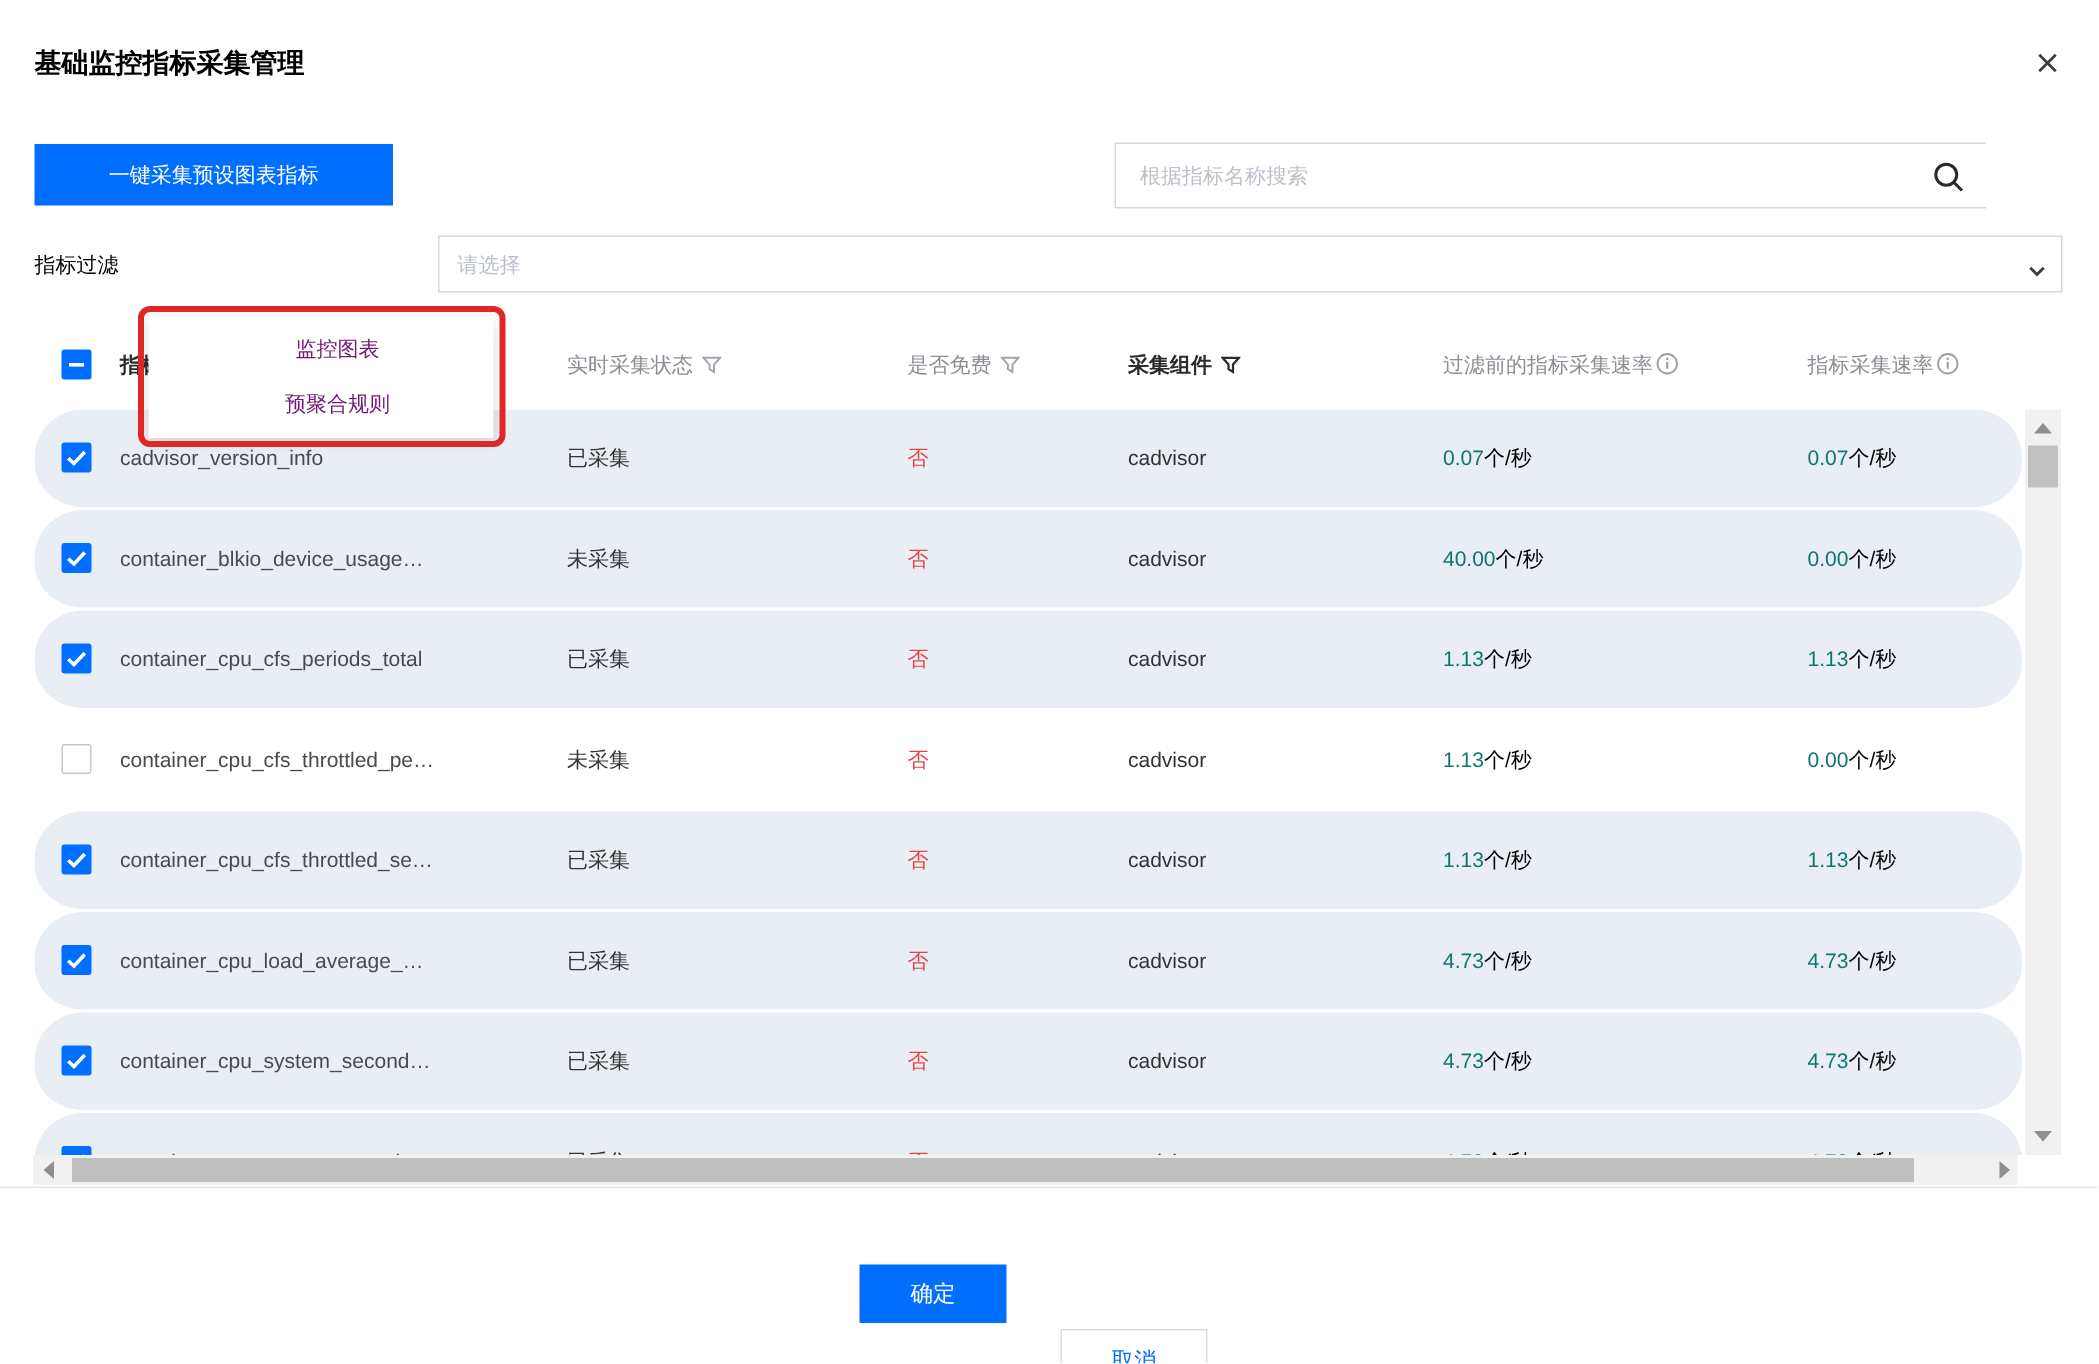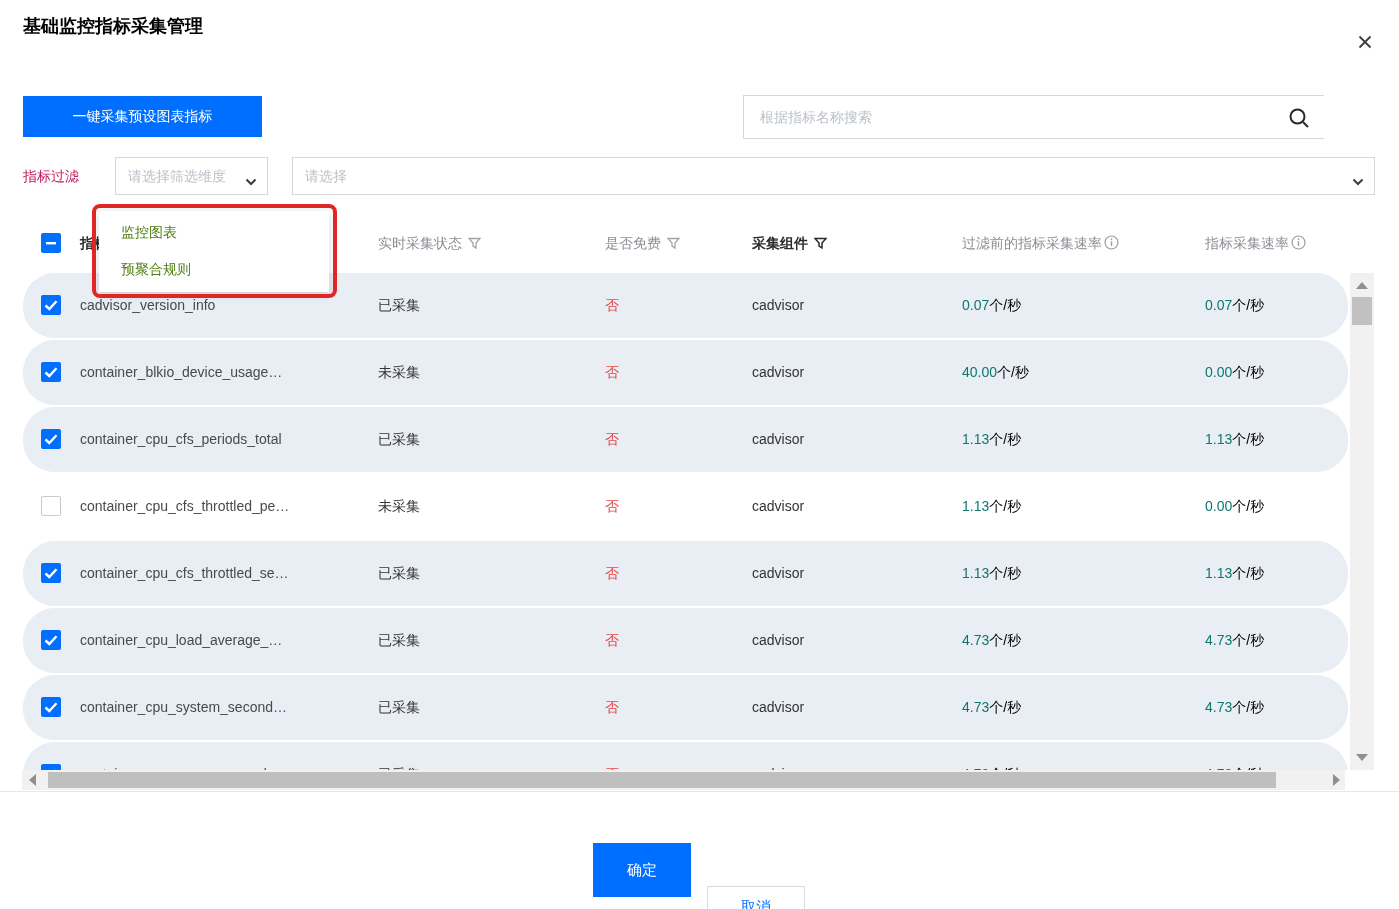--- a/index.html
+++ b/index.html
@@ -1,33 +1,33 @@
 <!DOCTYPE html>
 <html><head>
 <meta charset="utf-8">
 <style>
   * { margin:0; padding:0; box-sizing:border-box; }
   html,body { width:1399px; height:909px; background:#fff;
     font-family:"Liberation Sans","DejaVu Sans",sans-serif; }
   .stage { position:relative; width:1399px; height:909px; background:#fff; overflow:hidden; }
 
-  .dialog-title { position:absolute; left:23px; top:14px; font-size:18px; font-weight:bold; color:#000; }
+  .dialog-title { position:absolute; left:23px; top:30px; font-size:18px; font-weight:bold; color:#000; }
   .close-btn { position:absolute; left:1350px; top:30px; width:30px; height:28px; cursor:pointer;
     display:flex; align-items:center; justify-content:center; }
 
   .collect-btn { position:absolute; left:23px; top:96px; width:239px; height:41px; background:#006eff;
     color:#fff; font-size:14px; border:none; cursor:pointer; text-align:center; line-height:41px; }
 
   .search-box { position:absolute; left:743px; top:95px; width:581px; height:44px; border:1px solid #d5d7da; background:#fff; }
   .search-box input { position:absolute; left:16px; top:0; width:570px; height:42px; border:none; outline:none;
     font-size:14px; color:#333; font-family:inherit; }
   .search-box input::placeholder { color:#bcc1c9; }
   .search-icon { position:absolute; right:12px; top:10px; width:24px; height:24px; cursor:pointer; }
 
-  .filter-label { position:absolute; left:23px; top:166px; font-size:14px; color:#be185d; line-height:20px; }
+  .filter-label { position:absolute; left:23px; top:166px; font-size:14px; color:#000000; line-height:20px; }
   .select { position:absolute; top:157px; height:38px; border:1px solid #d5d7da; background:#fff; cursor:pointer; }
   .select-dim { left:115px; width:153px; }
   .select-val { left:292px; width:1083px; }
   .select .ph { position:absolute; left:12px; top:0; line-height:36px; font-size:14px; color:#bcc1c9; white-space:nowrap; }
   .select .chev { position:absolute; right:10px; top:14px; }
 
   
   .thead { position:absolute; left:23px; top:220px; width:1325px; height:53px; background:#fff; }
   .thead .cell { position:absolute; top:0; line-height:46px; font-size:14px; color:#8b8e94; white-space:nowrap; }
   .thead .dark { color:#2b2b2b; font-weight:bold; }
@@ -64,26 +64,26 @@
   .hthumb { position:absolute; left:26px; top:2px; width:1228px; height:16px; background:#bfbfbf; cursor:pointer; }
   .tri-left { position:absolute; left:7px; top:4px; width:0; height:0; border-top:6px solid transparent;
     border-bottom:6px solid transparent; border-right:7px solid #8f8f8f; cursor:pointer; }
   .tri-right { position:absolute; right:5px; top:4px; width:0; height:0; border-top:6px solid transparent;
     border-bottom:6px solid transparent; border-left:7px solid #8f8f8f; cursor:pointer; }
   .bottom-line { position:absolute; left:0; top:791px; width:1399px; height:1px; background:#e7e7e7; }
 
   
   .popup { position:absolute; left:99px; top:211px; width:230px; height:81px; background:#fff;
     box-shadow:0 2px 10px rgba(0,0,0,0.15); padding-top:3px; z-index:5; }
-  .popup .opt { height:37px; line-height:37px; padding-left:22px; font-size:14px; color:#4d7c0f; cursor:pointer; }
+  .popup .opt { height:37px; line-height:37px; padding-left:22px; font-size:14px; color:#701a75; cursor:pointer;text-align:center; }
   .red-box { position:absolute; left:92px; top:204px; width:245px; height:94px; border:4px solid #e12626;
     border-radius:8px; z-index:6; pointer-events:none; }
 
   
-  .ok-btn { position:absolute; left:593px; top:843px; width:98px; height:54px; background:#006eff; color:#fff;
+  .ok-btn { position:absolute; left:573px; top:843px; width:98px; height:39px; background:#006eff; color:#fff;
     font-size:15px; border:none; cursor:pointer; }
   .cancel-btn { position:absolute; left:707px; top:843px; width:98px; height:43px; background:#fff; color:#006eff;
     font-size:15px; border:1px solid #dadde0; cursor:pointer;margin-top:43px; }
 </style>
 </head>
 <body>
 
 <div class="stage">
 
   <div class="dialog-title">基础监控指标采集管理</div>
@@ -103,28 +103,20 @@
     <span class="search-icon">
       <svg width="24" height="24" viewBox="0 0 24 24">
           <circle cx="10.5" cy="10.5" r="7" fill="none" stroke="#26292e" stroke-width="2"></circle>
           <line x1="16" y1="16" x2="21" y2="21" stroke="#26292e" stroke-width="2"></line>
         </svg>
     </span>
   </div>
 
   <div class="filter-label">指标过滤</div>
 
-  <div class="select select-dim">
-    <span class="ph">请选择筛选维度</span>
-    <span class="chev">
-      <svg width="12" height="8" viewBox="0 0 12 8">
-          <path d="M1.5 1.5 L6 6 L10.5 1.5" fill="none" stroke="#3a3d42" stroke-width="2"></path>
-        </svg>
-    </span>
-  </div>
 
   <div class="select select-val">
     <span class="ph">请选择</span>
     <span class="chev">
       <svg width="12" height="8" viewBox="0 0 12 8">
           <path d="M1.5 1.5 L6 6 L10.5 1.5" fill="none" stroke="#3a3d42" stroke-width="2"></path>
         </svg>
     </span>
   </div>
 

